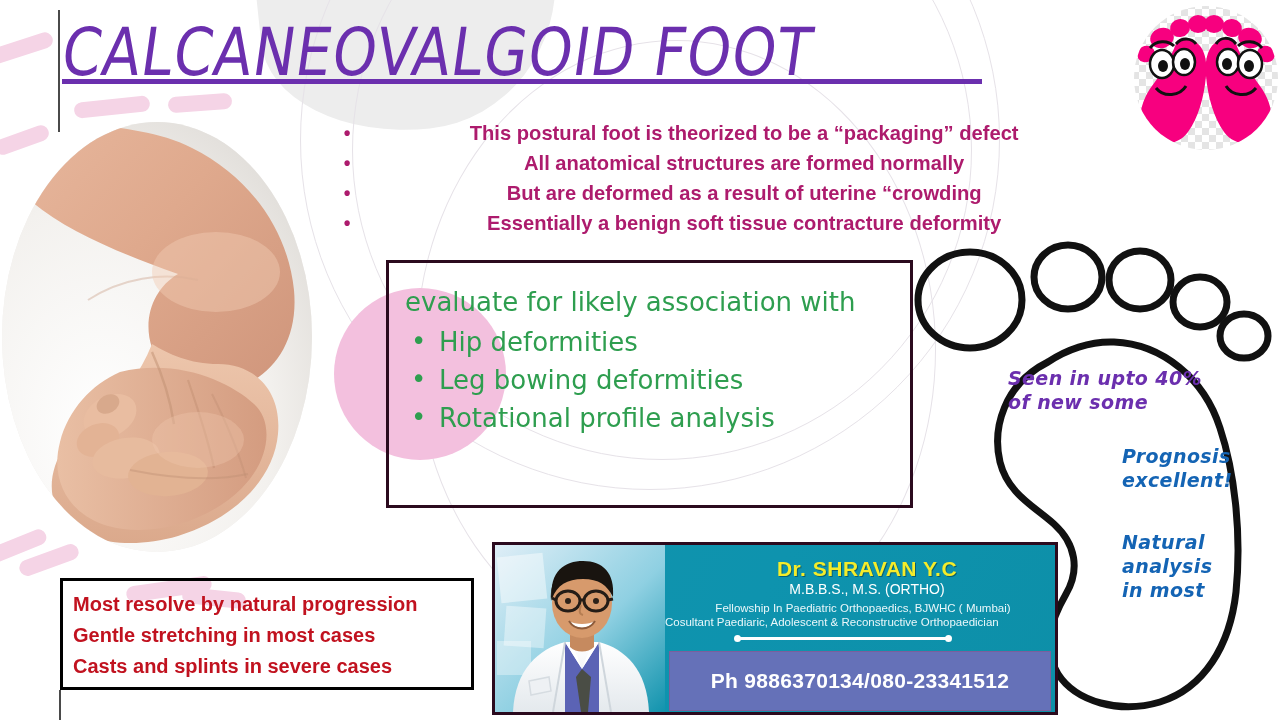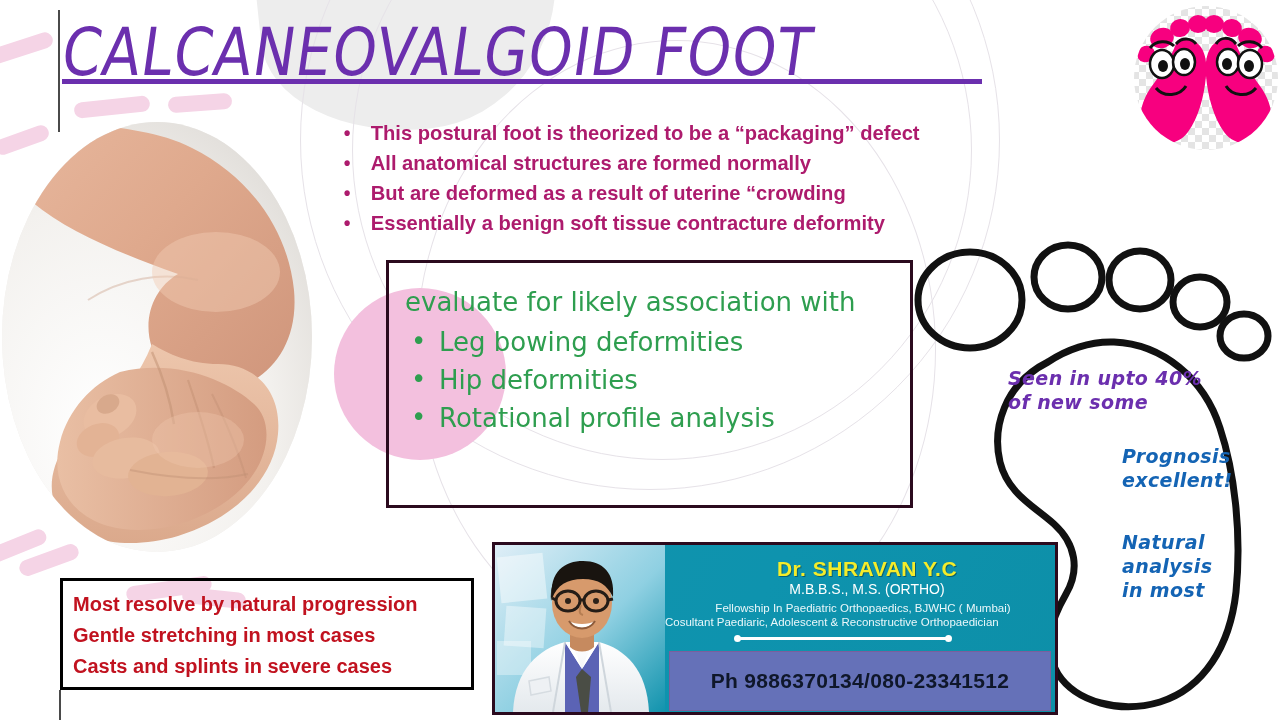--- a/index.html
+++ b/index.html
@@ -77,20 +77,21 @@
     border-radius: 50%;
     overflow: hidden;
     background: #f1efed;
   }
 
   
   .bullets {
     position: absolute;
     left: 340px; top: 118px;
     width: 810px;
+    text-align: center;
   }
   .bullets li {
     list-style: none;
     position: relative;
     padding-left: 32px;
     font-size: 21px;
     font-weight: bold;
     color: #ad1b6d;
     line-height: 30px;
     white-space: nowrap;
@@ -231,21 +232,21 @@
   .doc-rule::before { left: -3px; }
   .doc-rule::after  { right: -3px; }
   .doc-phone-band {
     position: absolute; left: 174px; top: 106px;
     width: 382px; height: 60px;
     background: #6571b8;
     border: 1px solid #7b5f9c;
     display: flex; align-items: center; justify-content: center;
   }
   .doc-phone-band span {
-    color: #0f172a; font-size: 21px; font-weight: bold; letter-spacing: .3px;
+    color: #ffffff; font-size: 21px; font-weight: bold; letter-spacing: .3px;
   }
 
   
   .logo { position: absolute; left: 1132px; top: 2px; }
 </style>
 </head>
 <body>
 
 <div id="slide">
 
@@ -327,22 +328,22 @@
     <li>All anatomical structures are formed normally</li>
     <li>But are deformed as a result of uterine “crowding</li>
     <li>Essentially a benign soft tissue contracture deformity</li>
   </ul>
 
   <div class="pink-circle"></div>
 
   <div class="green-box">
     <p>evaluate for likely association with</p>
     <ul>
+      <li>Hip deformities</li>
       <li>Leg bowing deformities</li>
-      <li>Hip deformities</li>
       <li>Rotational profile analysis</li>
     </ul>
   </div>
 
   <div class="red-box">
     <p>Most resolve by natural progression</p>
     <p>Gentle stretching in most cases</p>
     <p>Casts and splints in severe cases</p>
   </div>
 

